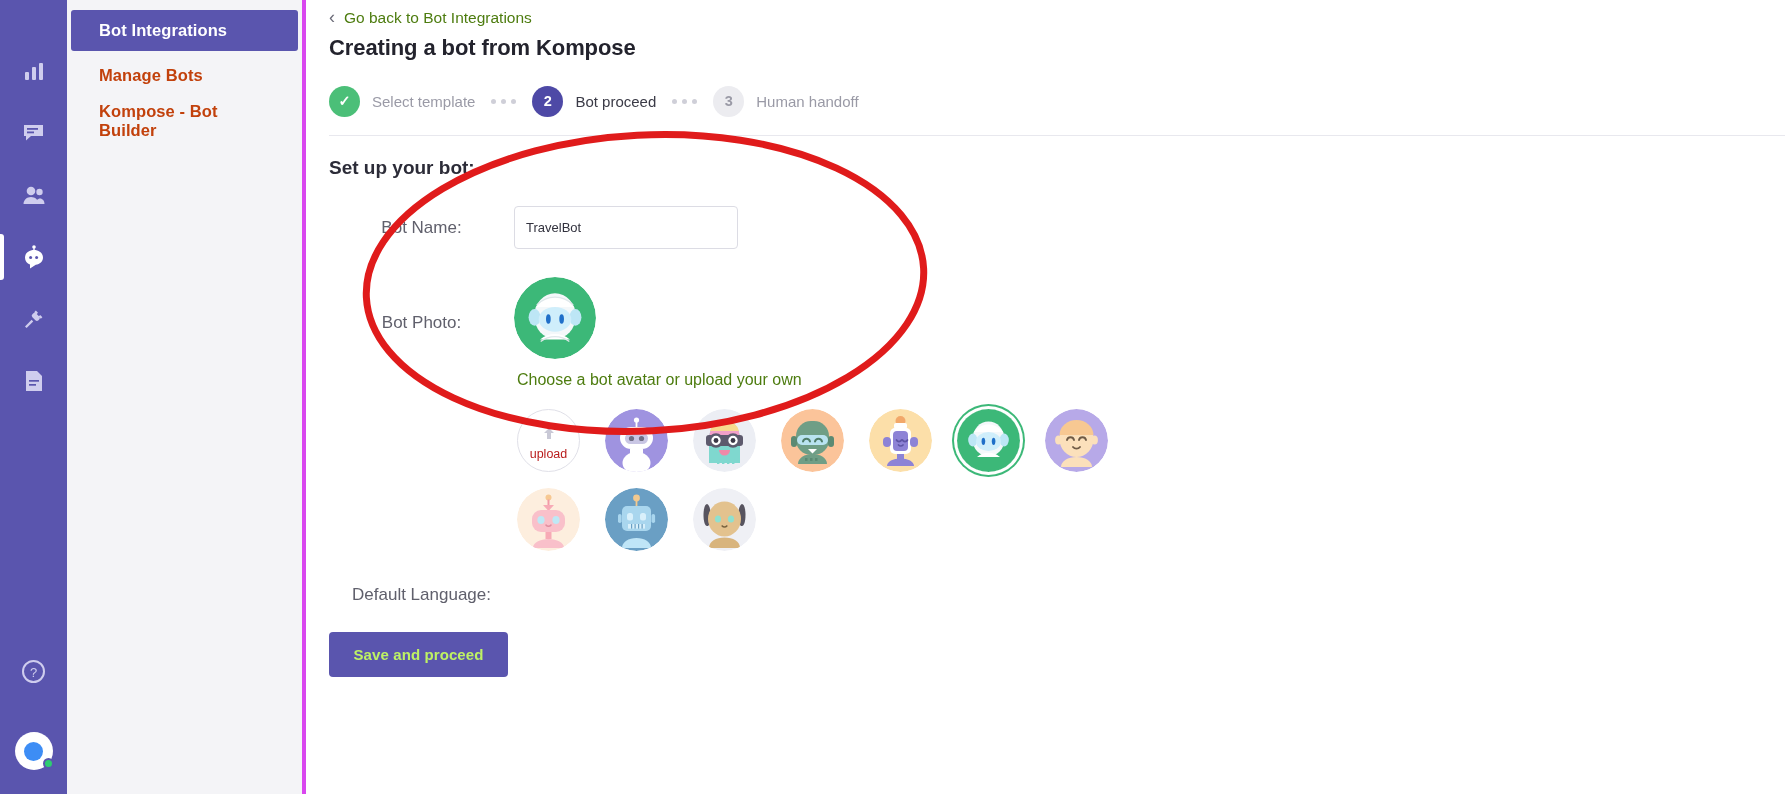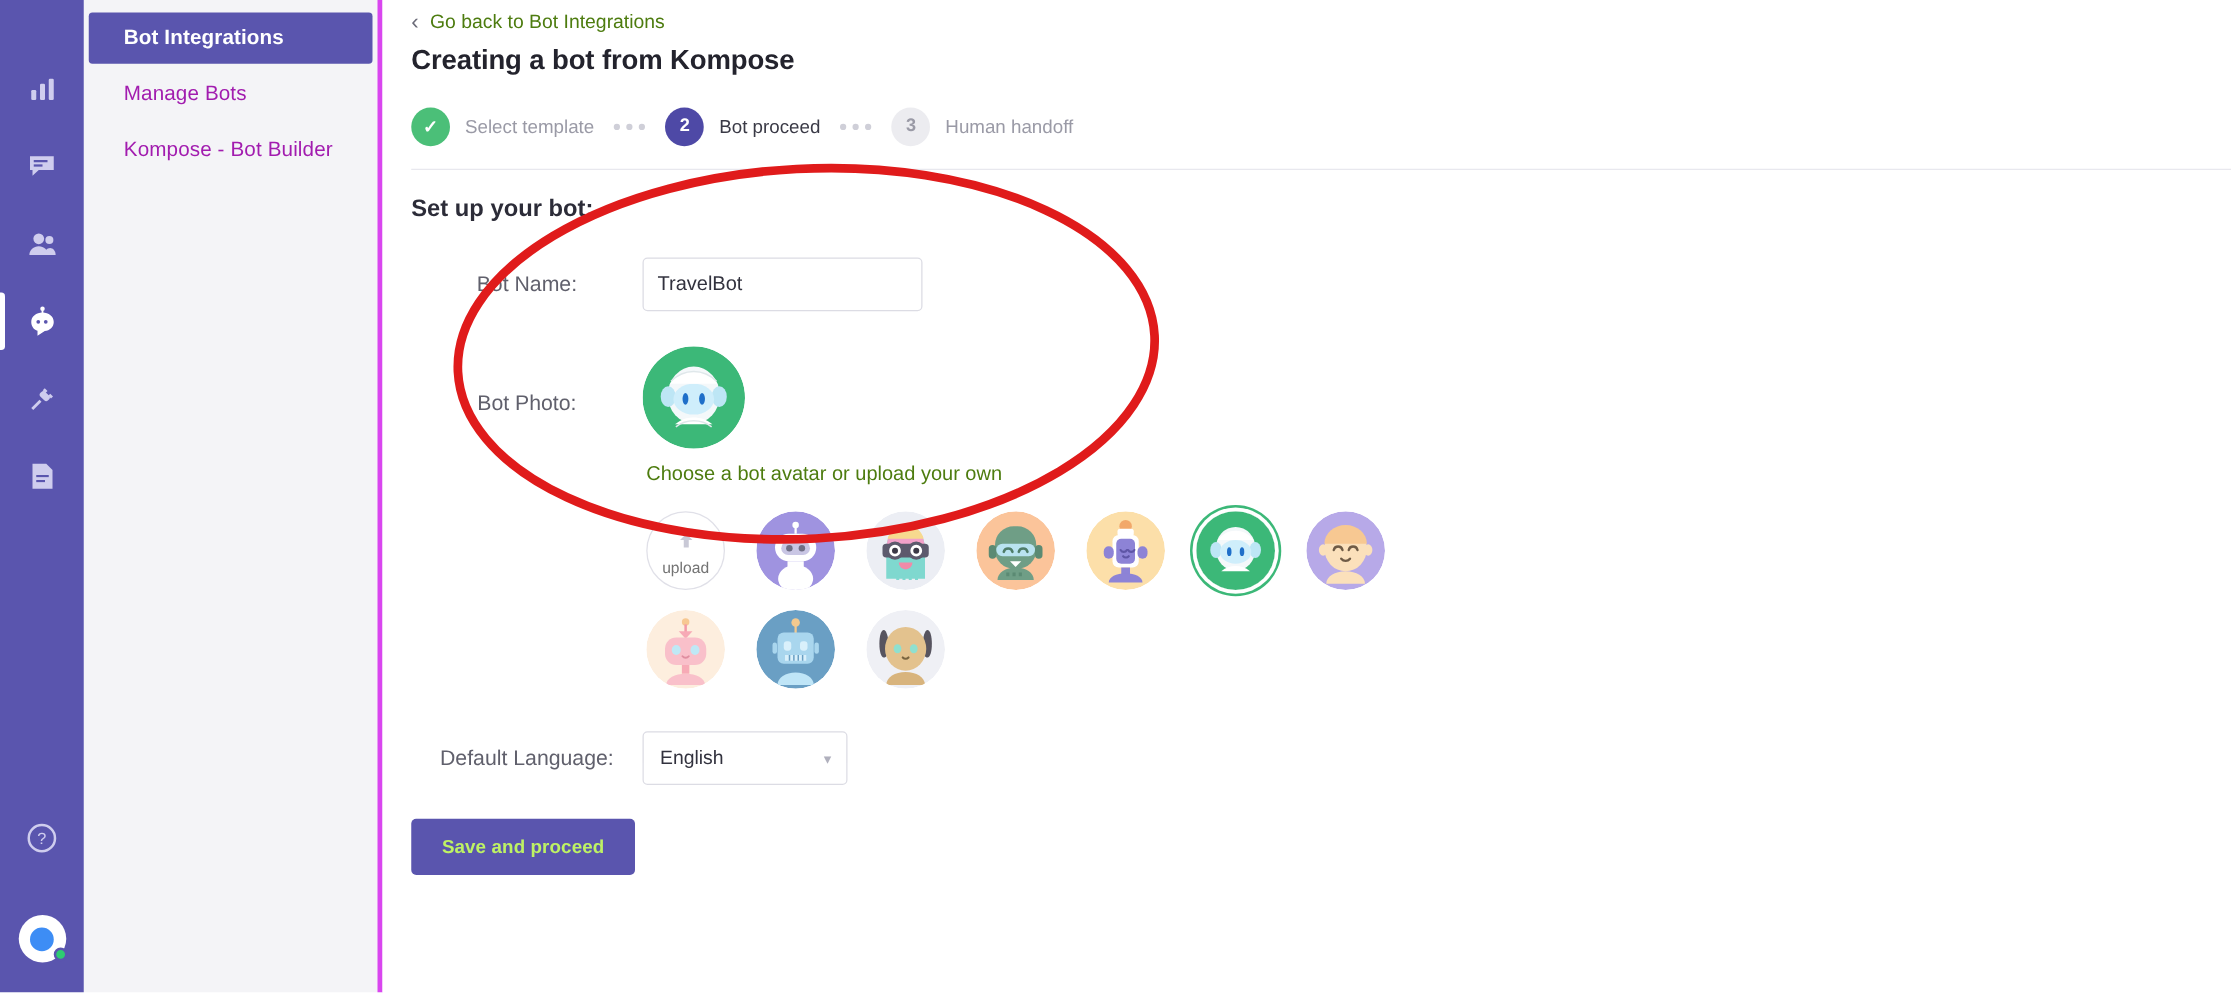--- a/index.html
+++ b/index.html
@@ -76,24 +76,25 @@
     background: #f4f4f7;
     border-right: 4px solid #d946ef;
     padding-top: 10px;
   }
   .subnav-item {
     height: 41px;
     margin: 0 4px 4px 4px;
     padding: 0 28px;
     display: flex; align-items: center;
     font-size: 16.5px;
-    color: #a21caf;
+    color: #c2410c;
     border-radius: 3px;
     cursor: pointer;
     letter-spacing: 0.1px;
+    font-weight: bold;
   }
   .subnav-item.active {
     background: #5a55ae;
     color: #ffffff;
     font-weight: 600;
   }
 
   
   .main {
     flex: 1 1 auto;
@@ -178,21 +179,21 @@
     flex: 0 0 185px;
     font-size: 17px;
     color: #60606c;
     text-align: center;
   }
   .text-input {
     width: 224px; height: 43px;
     border: 1px solid #dcdce4;
     border-radius: 4px;
     background: #fff;
-    font-size: 16px;
+    font-size: 13px;
     color: #32323e;
     padding: 0 11px;
     font-family: "Liberation Sans", sans-serif;
     outline: none;
   }
 
   .photo-row { margin-top: 28px; align-items: flex-start; }
   .photo-label { padding-top: 36px; }
 
   .big-avatar {
@@ -233,21 +234,21 @@
     box-shadow: 0 0 0 3px #ffffff, 0 0 0 5px #3cb878;
   }
   .av-upload {
     border: 1px solid #e0e0e8;
     background: #fff;
     display: flex; flex-direction: column;
     align-items: center; justify-content: center;
     gap: 1px;
   }
   .upload-label {
-    font-size: 12.5px; color: #737373;
+    font-size: 12.5px; color: #b91c1c;
     line-height: 1;
   }
 
   .lang-row { margin-top: 26px; align-items: center; }
   .select-box {
     width: 164px; height: 43px;
     border: 1px solid #dcdce4;
     border-radius: 4px;
     background: #fff;
     display: flex; align-items: center;
@@ -621,24 +622,20 @@
             <ellipse cx="38" cy="31" rx="3.1" ry="3.6" fill="#8fe0cf"></ellipse>
             <path d="M29.2 38a3.2 3.2 0 004.6 0" fill="none" stroke="#7a6440" stroke-width="1.7" stroke-linecap="round"></path>
             <path d="M16 60c0-6.5 7-10.5 15.5-10.5S47 53.5 47 60z" fill="#d8b47d"></path>
           </svg>
         </div>
       </div>
     </div>
 
     <div class="form-row lang-row">
       <div class="form-label">Default Language:</div>
-      <div class="select-box">
-        <span>English</span>
-        <span class="caret">▾</span>
-      </div>
     </div>
 
     <button class="save-btn">Save and proceed</button>
   </div>
 
   <svg class="annot" viewBox="0 0 1785 794">
     <ellipse cx="645" cy="283" rx="279" ry="148" transform="rotate(-3 645 283)" fill="none" stroke="#e01b1b" stroke-width="7"></ellipse>
   </svg>
 </div>
 

